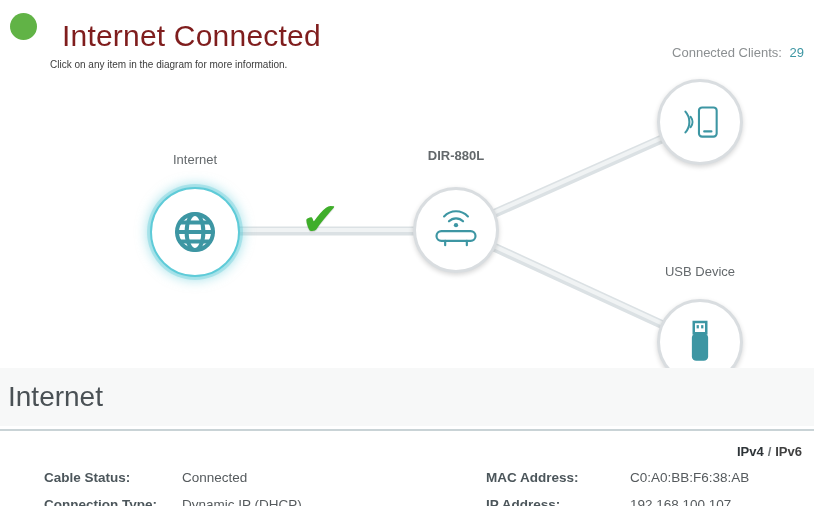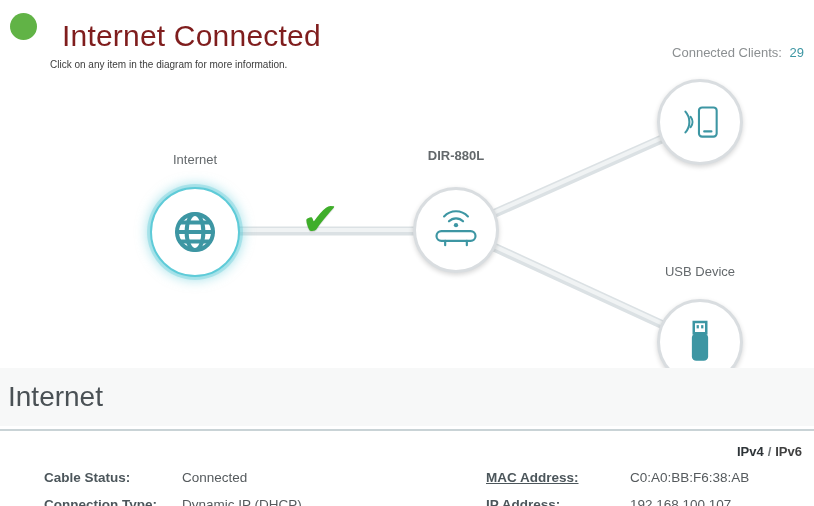--- a/index.html
+++ b/index.html
@@ -68,21 +68,21 @@
   .ip-toggle .ipv4{color:#2e3438;cursor:pointer;}
   .ip-toggle .sep{margin:0 4px;color:#6c7275;}
   .ip-toggle .ipv6{color:#404040;cursor:pointer;}
   .detail-label{
     position:absolute;font-size:13.5px;font-weight:bold;color:#4c565b;z-index:5;
   }
   .detail-value{
     position:absolute;font-size:13.5px;color:#555a5d;z-index:5;margin-left:12px;
   }
   .r1{top:470px;} .r2{top:497px;}
-  .c1l{left:8px;margin-left:36px;} .c1v{left:170px;} .c2l{left:486px;text-decoration:underline;} .c2v{left:618px;}
+  .c1l{left:8px;margin-left:36px;} .c1v{left:170px;} .c2l{left:486px;} .c2v{left:618px;}
   
   .icon-teal{stroke:#3d96a3;fill:none;stroke-width:2;stroke-linecap:round;}
 </style>
 </head>
 <body>
 
 <span class="status-dot"></span>
 <h1 class="page-title">Internet Connected</h1>
 <p class="subtitle">Click on any item in the diagram for more information.</p>
 <div class="clients">

